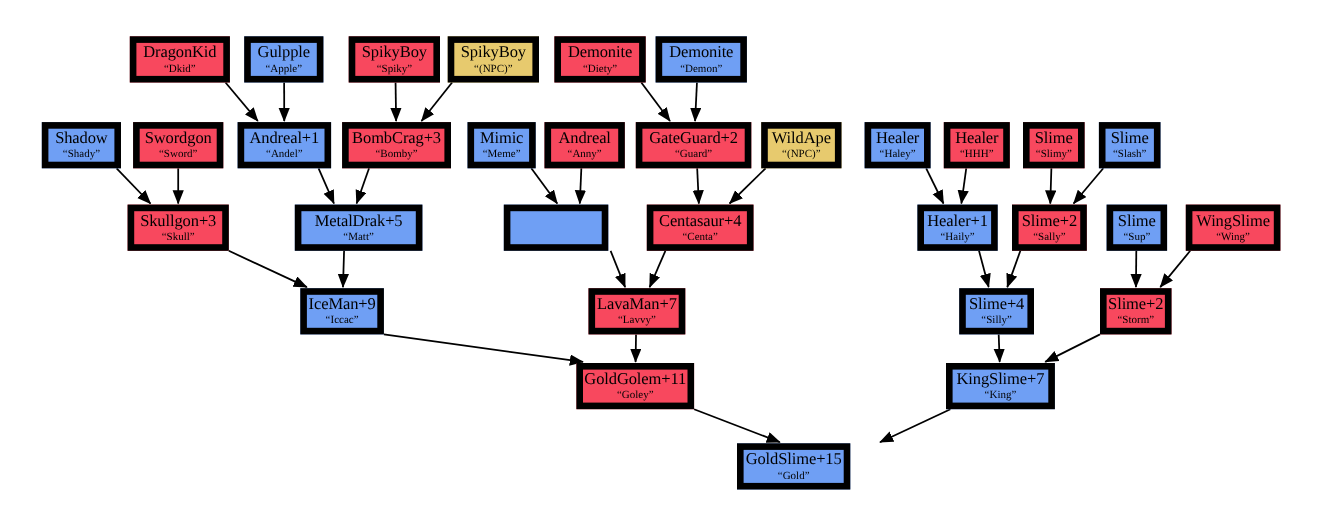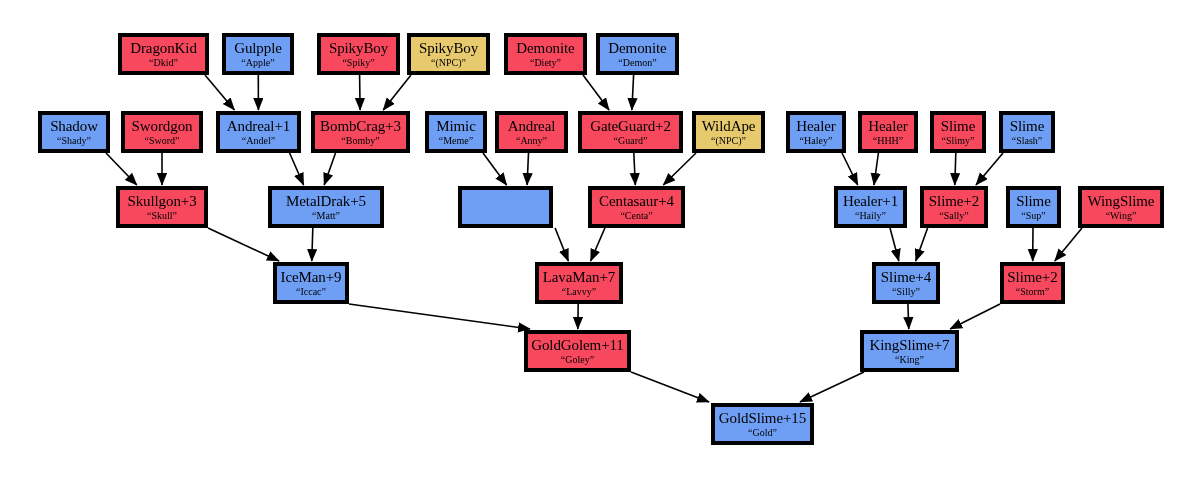--- a/index.html
+++ b/index.html
@@ -20,21 +20,21 @@
     position: absolute;
     left: 0;
     top: 0;
     width: 1200px;
     height: 484px;
     pointer-events: none;
   }
   .node {
     position: absolute;
     box-sizing: border-box;
-    border: 4px solid #000000;
+    border: 6px solid #000000;
     display: flex;
     flex-direction: column;
     align-items: center;
     justify-content: center;
     text-align: center;
     line-height: 1.0;
     color: #000000;
     overflow: hidden;
   }
   .node .nm {
@@ -219,18 +219,18 @@
         <div class="nk">“Storm”</div>
       </div>
       <div class="node c-red" style="left: 524px; top: 330px; width: 107px; height: 42px;">
         <div class="nm">GoldGolem+11</div>
         <div class="nk">“Goley”</div>
       </div>
       <div class="node c-blue" style="left: 860px; top: 330px; width: 99px; height: 42px;">
         <div class="nm">KingSlime+7</div>
         <div class="nk">“King”</div>
       </div>
-      <div class="node c-blue" style="left: 711px; top: 403px; width: 103px; height: 42px;">
+      <div class="node c-blue" style="left: 670px; top: 403px; width: 103px; height: 42px;">
         <div class="nm">GoldSlime+15</div>
         <div class="nk">“Gold”</div>
       </div>
     </div>
 </div>
 
 </body></html>

